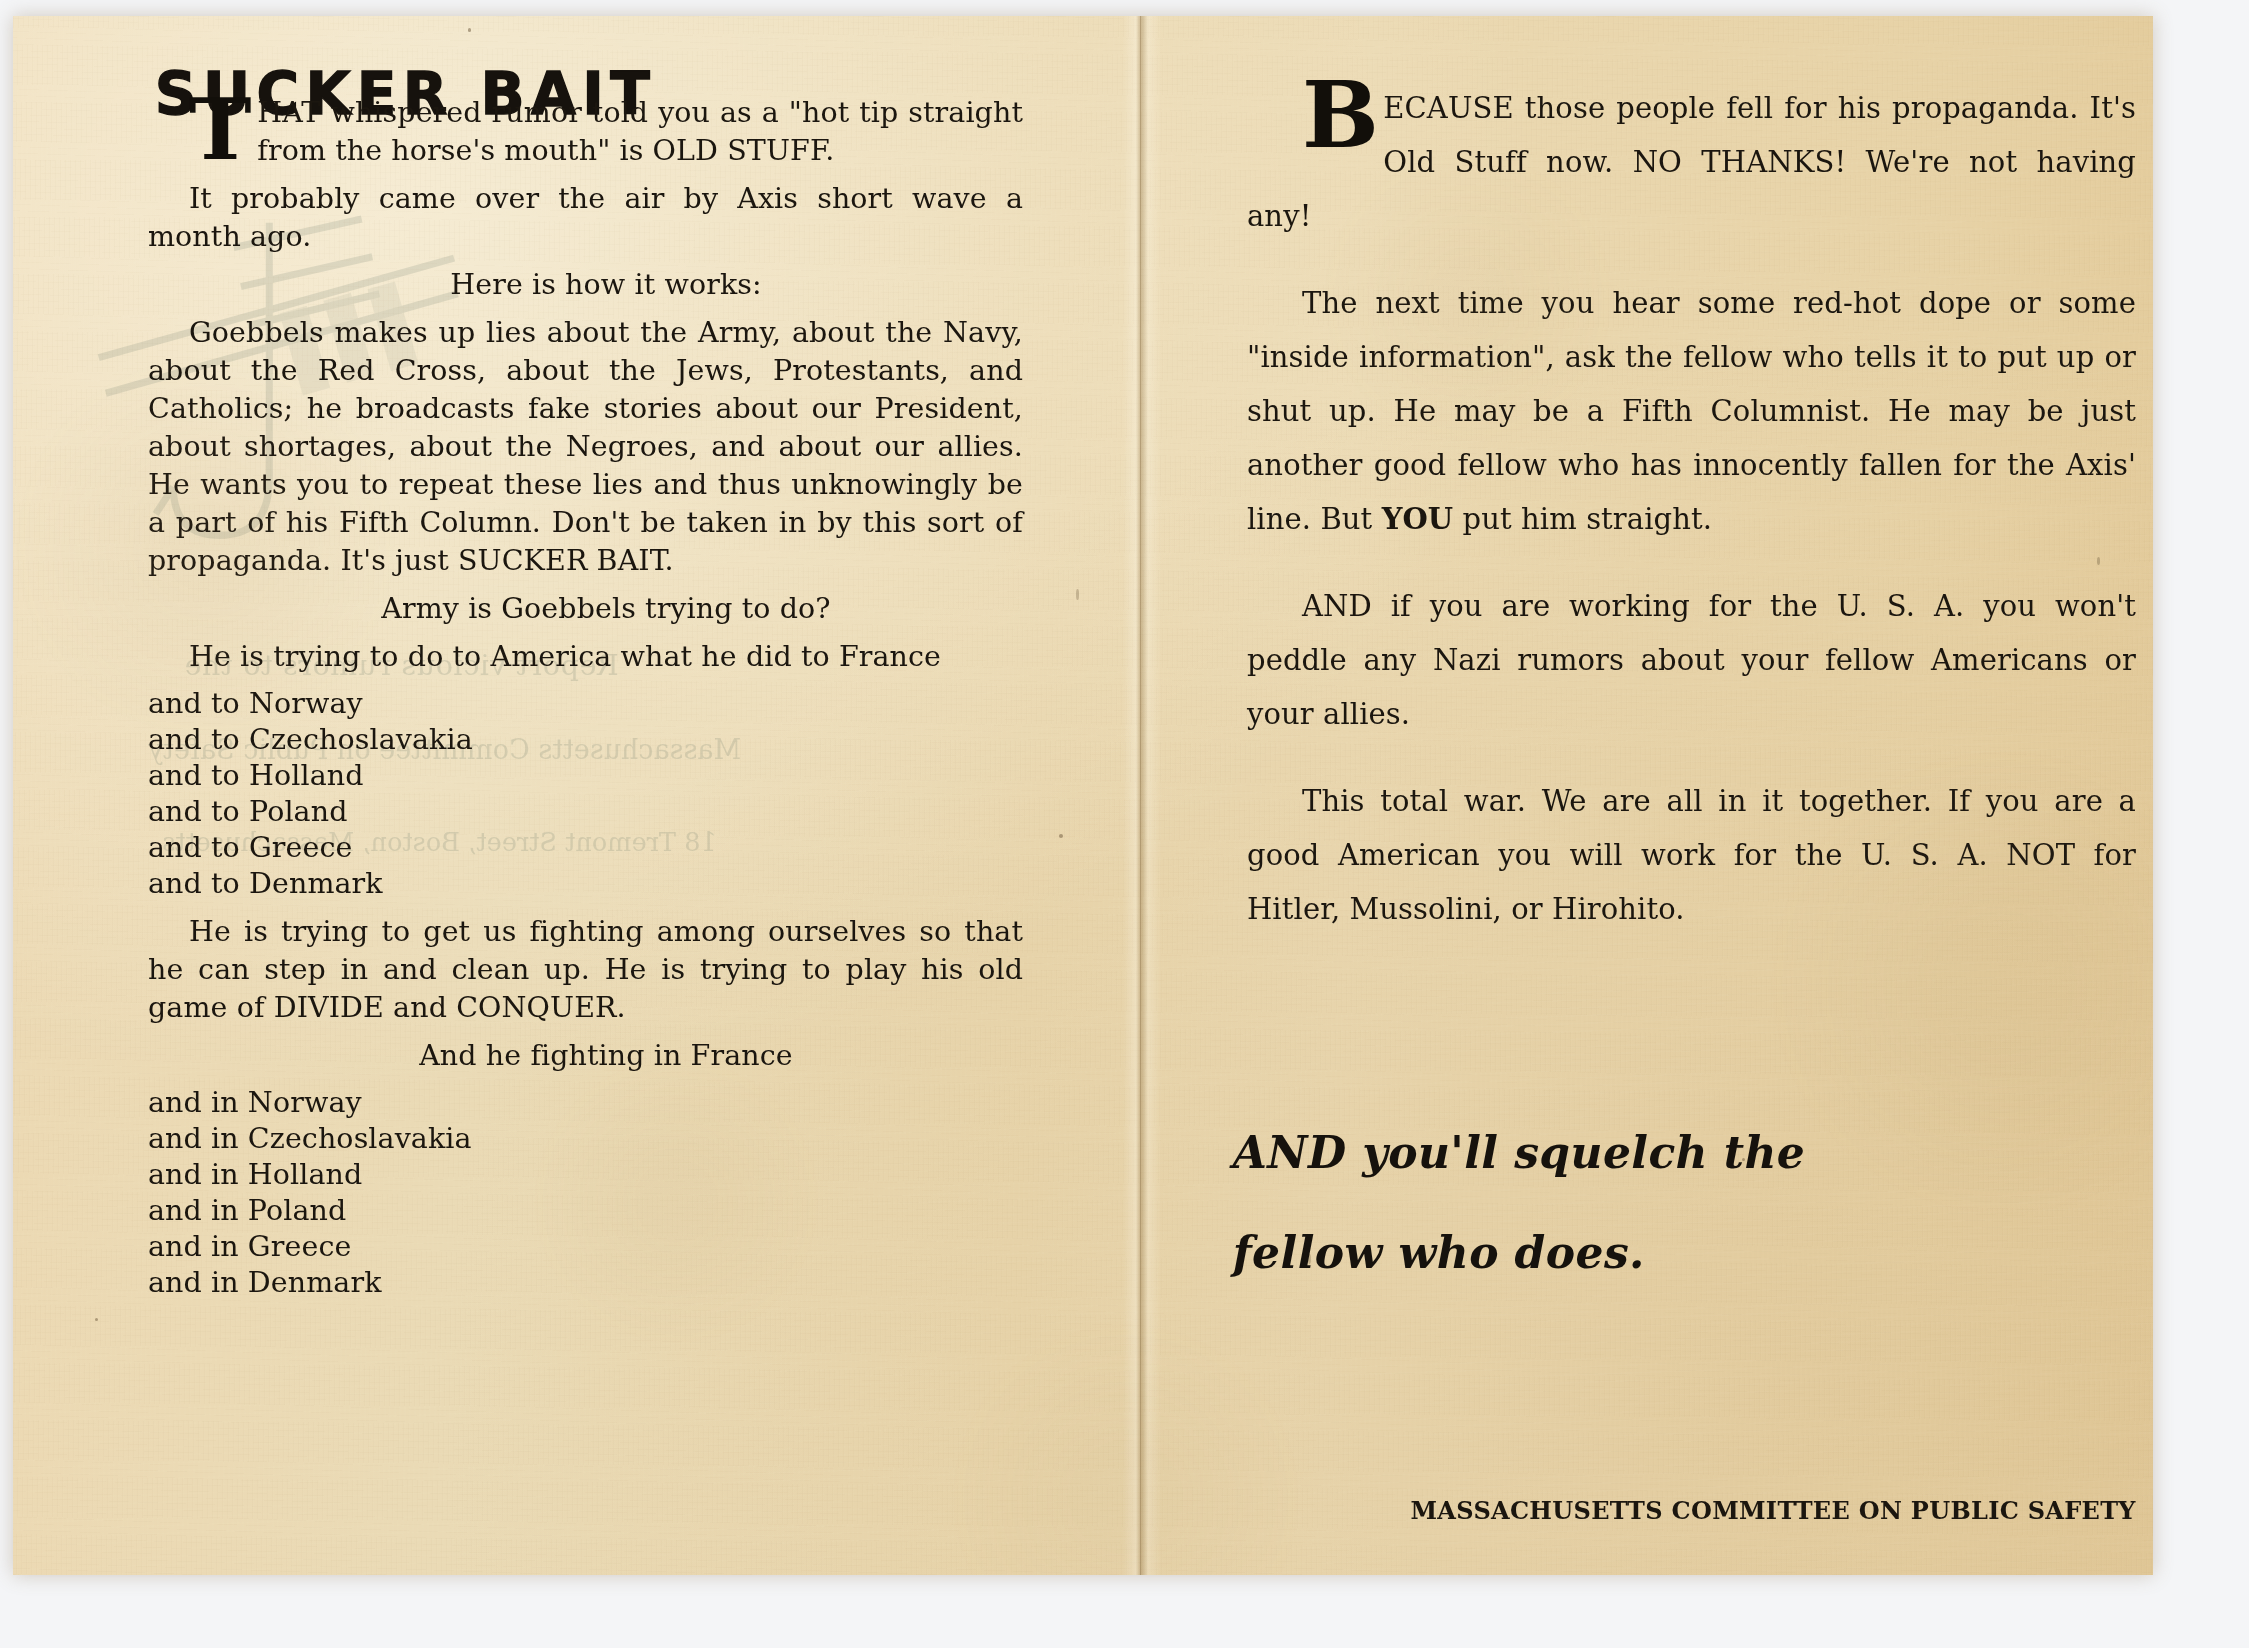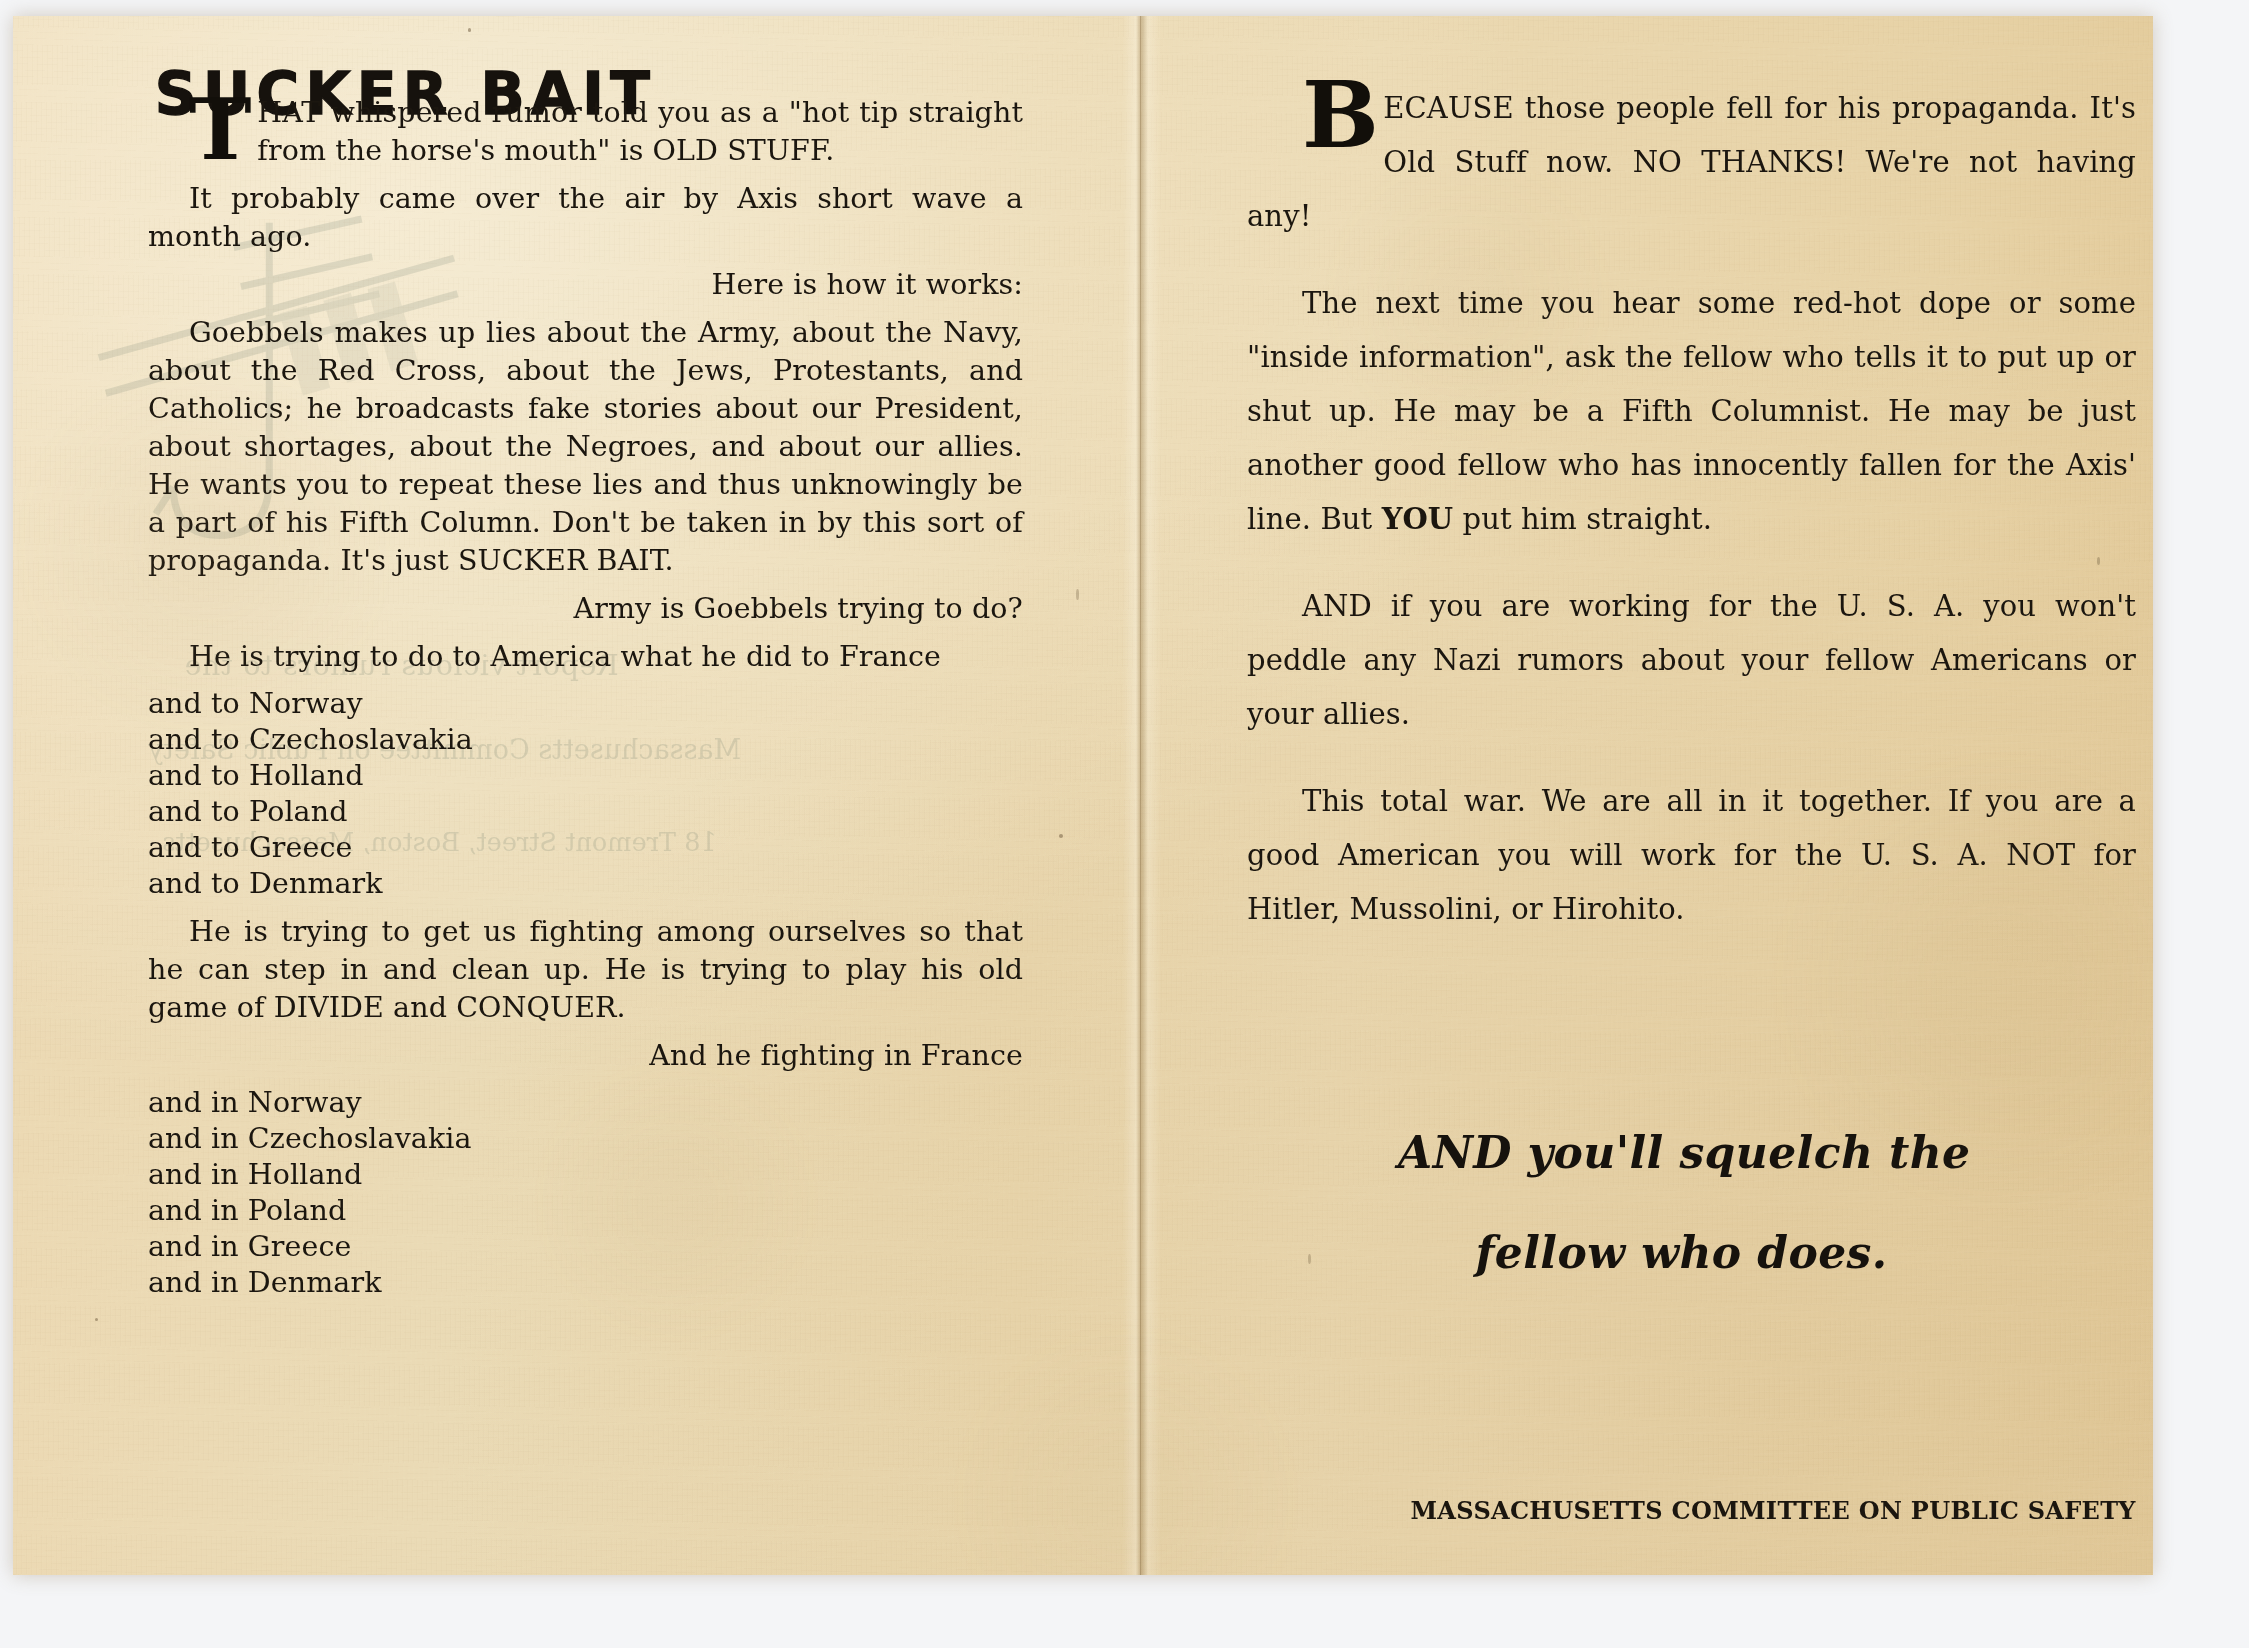--- a/index.html
+++ b/index.html
@@ -73,21 +73,21 @@
   }
 
   
   .body-text{
     font-family:"DejaVu Serif",serif;
     font-size:28.5px;line-height:38px;color:#1b160f;
     text-align:justify;letter-spacing:0.1px;
   }
   .p{margin:0 0 10px 0;}
   .p.indent{text-indent:41px;}
-  .p.nojust{text-align:right;}
+  .p.nojust{text-align:center;}
   .dropcap-wrap{position:relative;}
   .dropcap{
     float:left;font-family:"DejaVu Serif",serif;font-weight:700;
     font-size:84px;line-height:68px;margin:2.8px 5.7px 0 41px;color:#120f0a;
   }
   .country-list{margin:4.3px 0 11.4px 0;padding:0;list-style:none;}
   .country-list li{
     font-family:"DejaVu Serif",serif;font-size:28.5px;line-height:36px;
     color:#1b160f;white-space:nowrap;
   }
@@ -98,21 +98,21 @@
   #col-right .p{margin:0 0 33px 0;}
   #col-right .p.indent{text-indent:55px;}
   #col-right .dropcap{
     font-size:91px;line-height:60px;margin:4.3px 4.3px 0 55px;
   }
 
   
   #closing{
     position:absolute;left:1220px;top:1087px;width:903px;
     font-family:"DejaVu Serif",serif;font-style:italic;font-weight:700;
-    font-size:44px;line-height:100px;color:#16120d;text-align:center;
+    font-size:44px;line-height:100px;color:#16120d;text-align:left;
     letter-spacing:0.4px;
   }
   #closing .l2{padding-right:5.7px;}
 
   
   #footer{
     position:absolute;left:1220px;top:1480px;width:903px;
     font-family:"DejaVu Serif",serif;font-weight:700;
     font-size:24px;letter-spacing:0.3px;color:#1b160f;text-align:right;
   }

